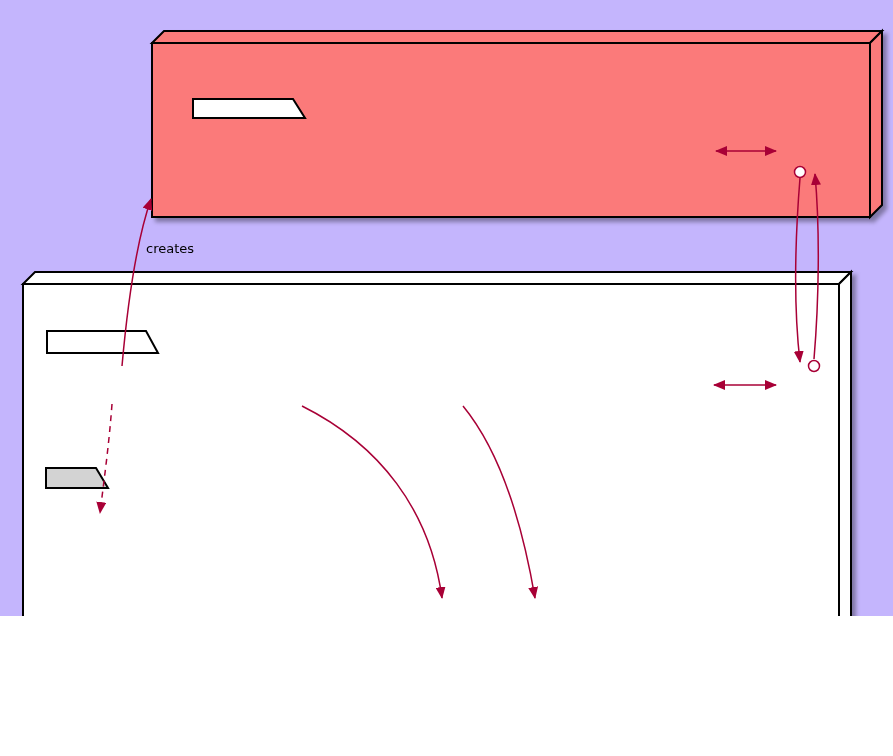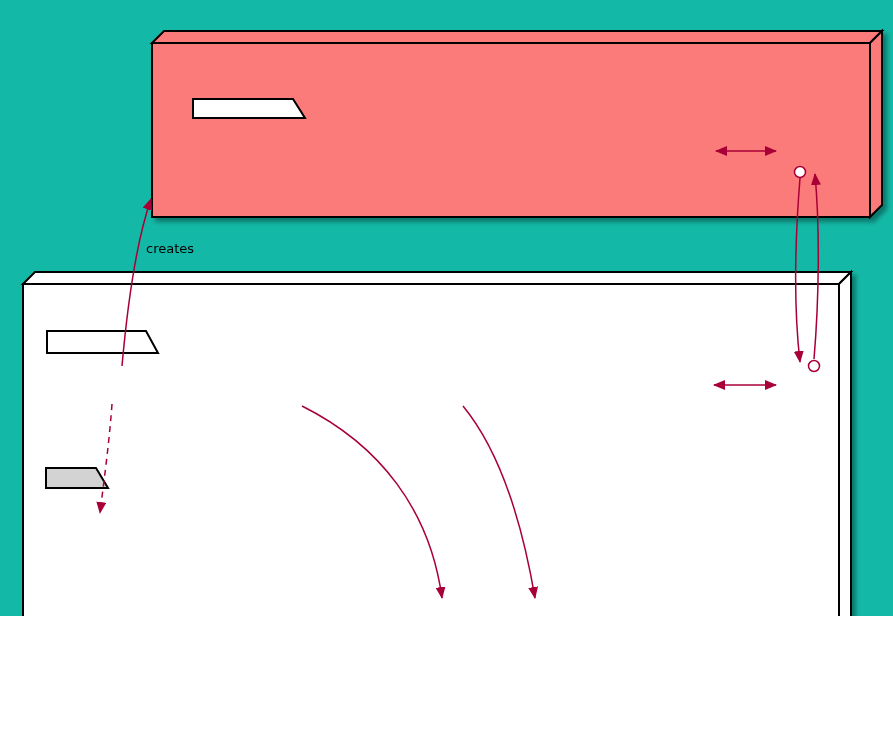--- a/index.html
+++ b/index.html
@@ -1,21 +1,21 @@
 <!DOCTYPE html>
 <html style="--node_red: #FB7A7A; --violet: #FC86FC; --green: #94EF94; --blue: #8CC7F7; --yellow: #FEFECE; --gray: #D3D3D3; --arrow: #A80036; --white: #FFFFFF;"><head>
 <meta charset="utf-8">
 <style>
   :root{
     --node_red:#FB7A7A; --violet:#FC86FC; --green:#94EF94; --blue:#8CC7F7;
     --yellow:#FEFECE; --gray:#D3D3D3; --arrow:#A80036; --white:#FFFFFF;
   }
   html,body{margin:0;padding:0;background:#fff;}
   .canvas{
-    position:relative; width:893px; height:616px; background:#14b8a6;
+    position:relative; width:893px; height:616px; background:#c4b5fd;
     font-family:"DejaVu Sans","Liberation Sans",sans-serif; color:#000; overflow:hidden;
   }
   .canvas svg{position:absolute; left:0; top:0;}
   .bg{z-index:1;} .boxes{z-index:2;} .fg{z-index:3; pointer-events:none;} .labels{z-index:4; pointer-events:none;}
   .abs{position:absolute; box-sizing:border-box;}
   .folder-body{border:2px solid #000; background:#fff; box-shadow:4px 4px 3px rgba(0,0,0,.3);}
   .folder-body.gray{background:var(--gray);}
   .box{border:1.5px solid #000; background:var(--yellow); display:flex; align-items:center;
        justify-content:center; font-size:13px; box-shadow:4px 4px 3px rgba(0,0,0,.3); white-space:nowrap;}
   .box.salmon{background:var(--node_red);} .box.violet{background:var(--violet);} .box.green{background:var(--green);}

